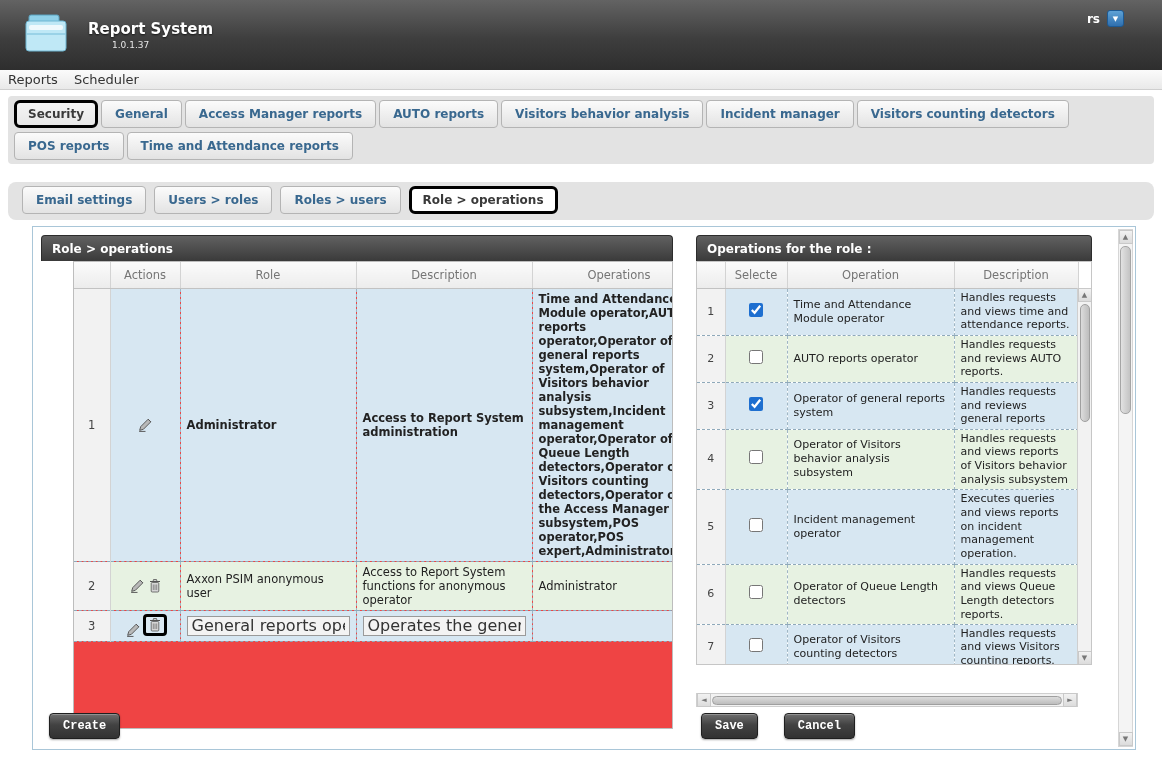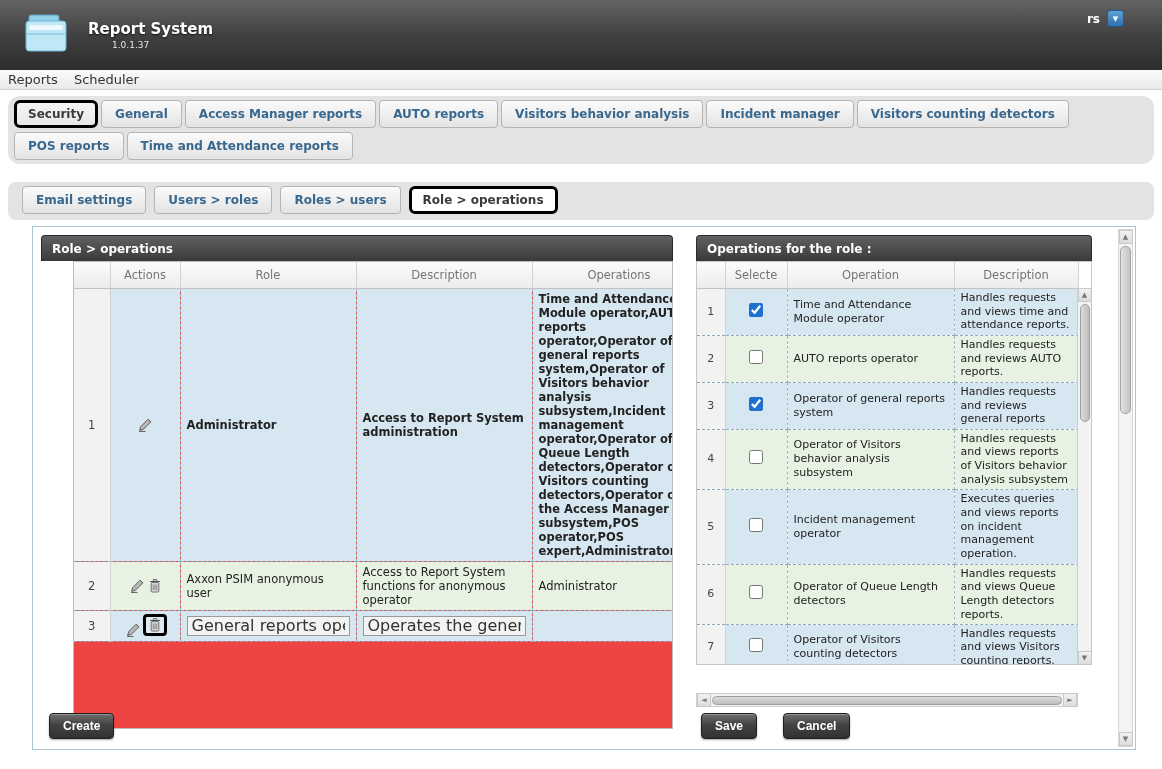--- a/index.html
+++ b/index.html
@@ -30,21 +30,21 @@
   
   .menubar {
     height:20px; background:linear-gradient(#fbfbfb,#e9e9e9);
     border-bottom:1px solid #cfcfcf;
     display:flex; align-items:center; gap:16px; padding-left:8px;
   }
   .menubar-item { font-size:13px; color:#333; cursor:pointer; }
 
   
   .tabstrip {
-    margin:6px 8px 0; background:#e3e3e3; border-radius:12px;
+    margin:6px 8px 0; background:#e3e3e3; border-radius:4px;
     padding:4px 6px; display:flex; flex-wrap:wrap; gap:4px 3px;
   }
   .subtabstrip {
     margin:18px 8px 0; background:#e3e3e3; border-radius:8px;
     padding:4px 6px 6px 14px; display:flex; gap:8px; align-items:center;
   }
   .tab {
     display:inline-flex; align-items:center; white-space:nowrap; cursor:pointer;
     padding:6px 13px; background:linear-gradient(#fbfbfb,#e3e3e3);
     border:1px solid #b4b4b4; border-radius:4px;
@@ -137,21 +137,21 @@
     display:flex; flex-direction:column; align-items:center;
   }
   .page-vthumb {
     width:11px; height:168px; margin-top:2px; flex:0 0 auto; cursor:pointer;
     background:linear-gradient(90deg,#e2e2e2,#c3c3c3); border:1px solid #a5a5a5; border-radius:5px;
   }
 
   
   .btn {
     background:linear-gradient(#6e6e6e,#424242 45%,#323232); color:#fff;
-    font-family:Liberation Sans, sans-serif; font-size:12px; font-weight:bold; cursor:pointer;
+    font-family:Liberation Mono, monospace; font-size:12px; font-weight:bold; cursor:pointer;
     border:1px solid #1f1f1f; border-radius:4px; padding:5px 13px;
     box-shadow:inset 0 1px 0 rgba(255,255,255,.25), 0 1px 2px rgba(0,0,0,.35);
   }
   .create-btn { position:absolute; left:16px; top:486px; }
   .rb-buttons { position:absolute; left:668px; top:486px; display:flex; gap:26px; }
 </style>
 </head>
 <body>
 
 <div class="app-header">

